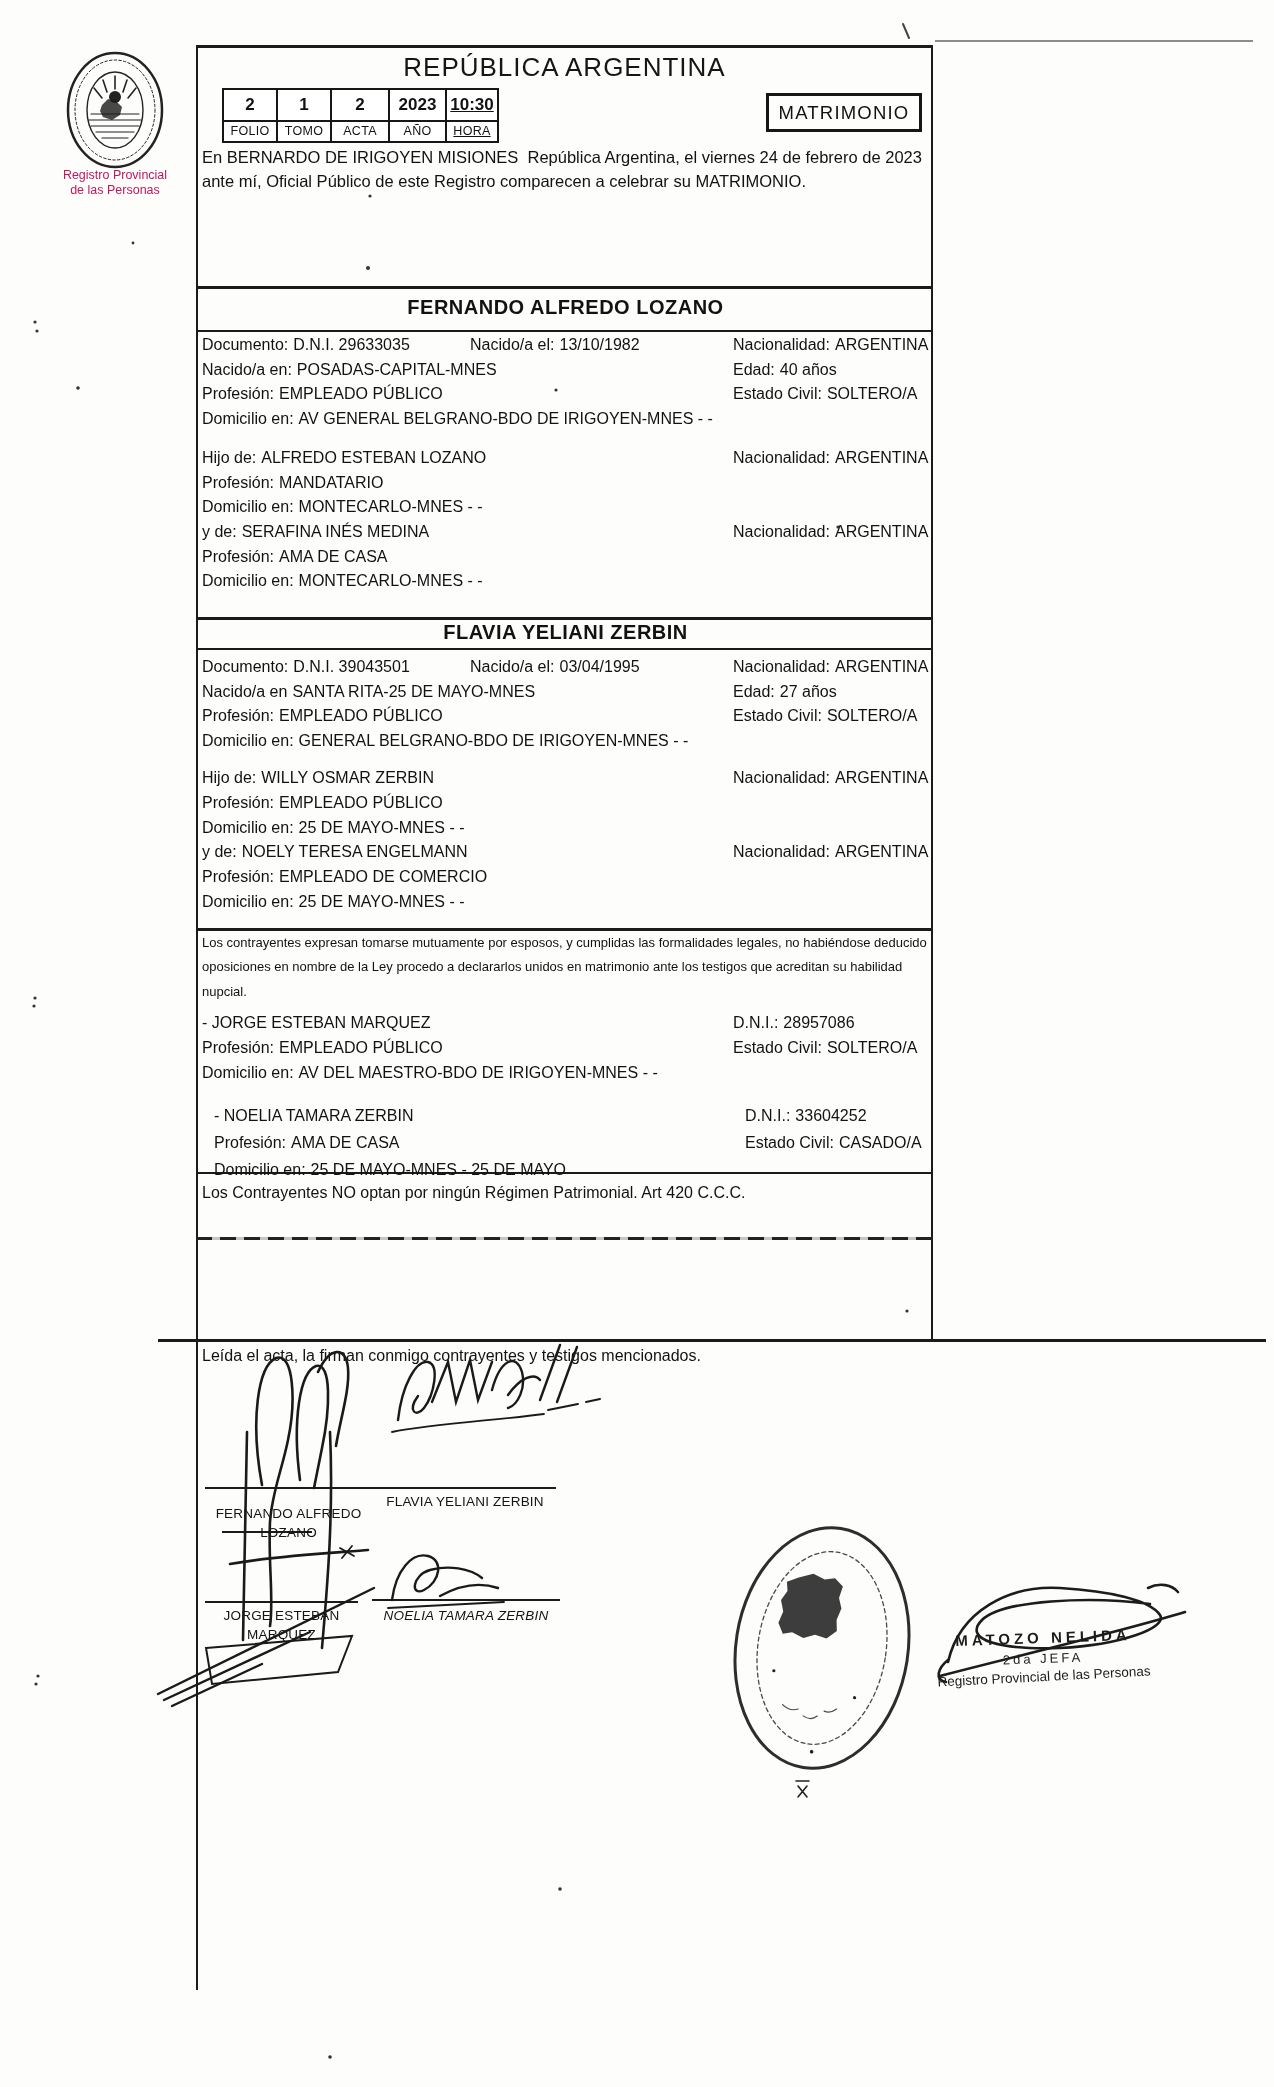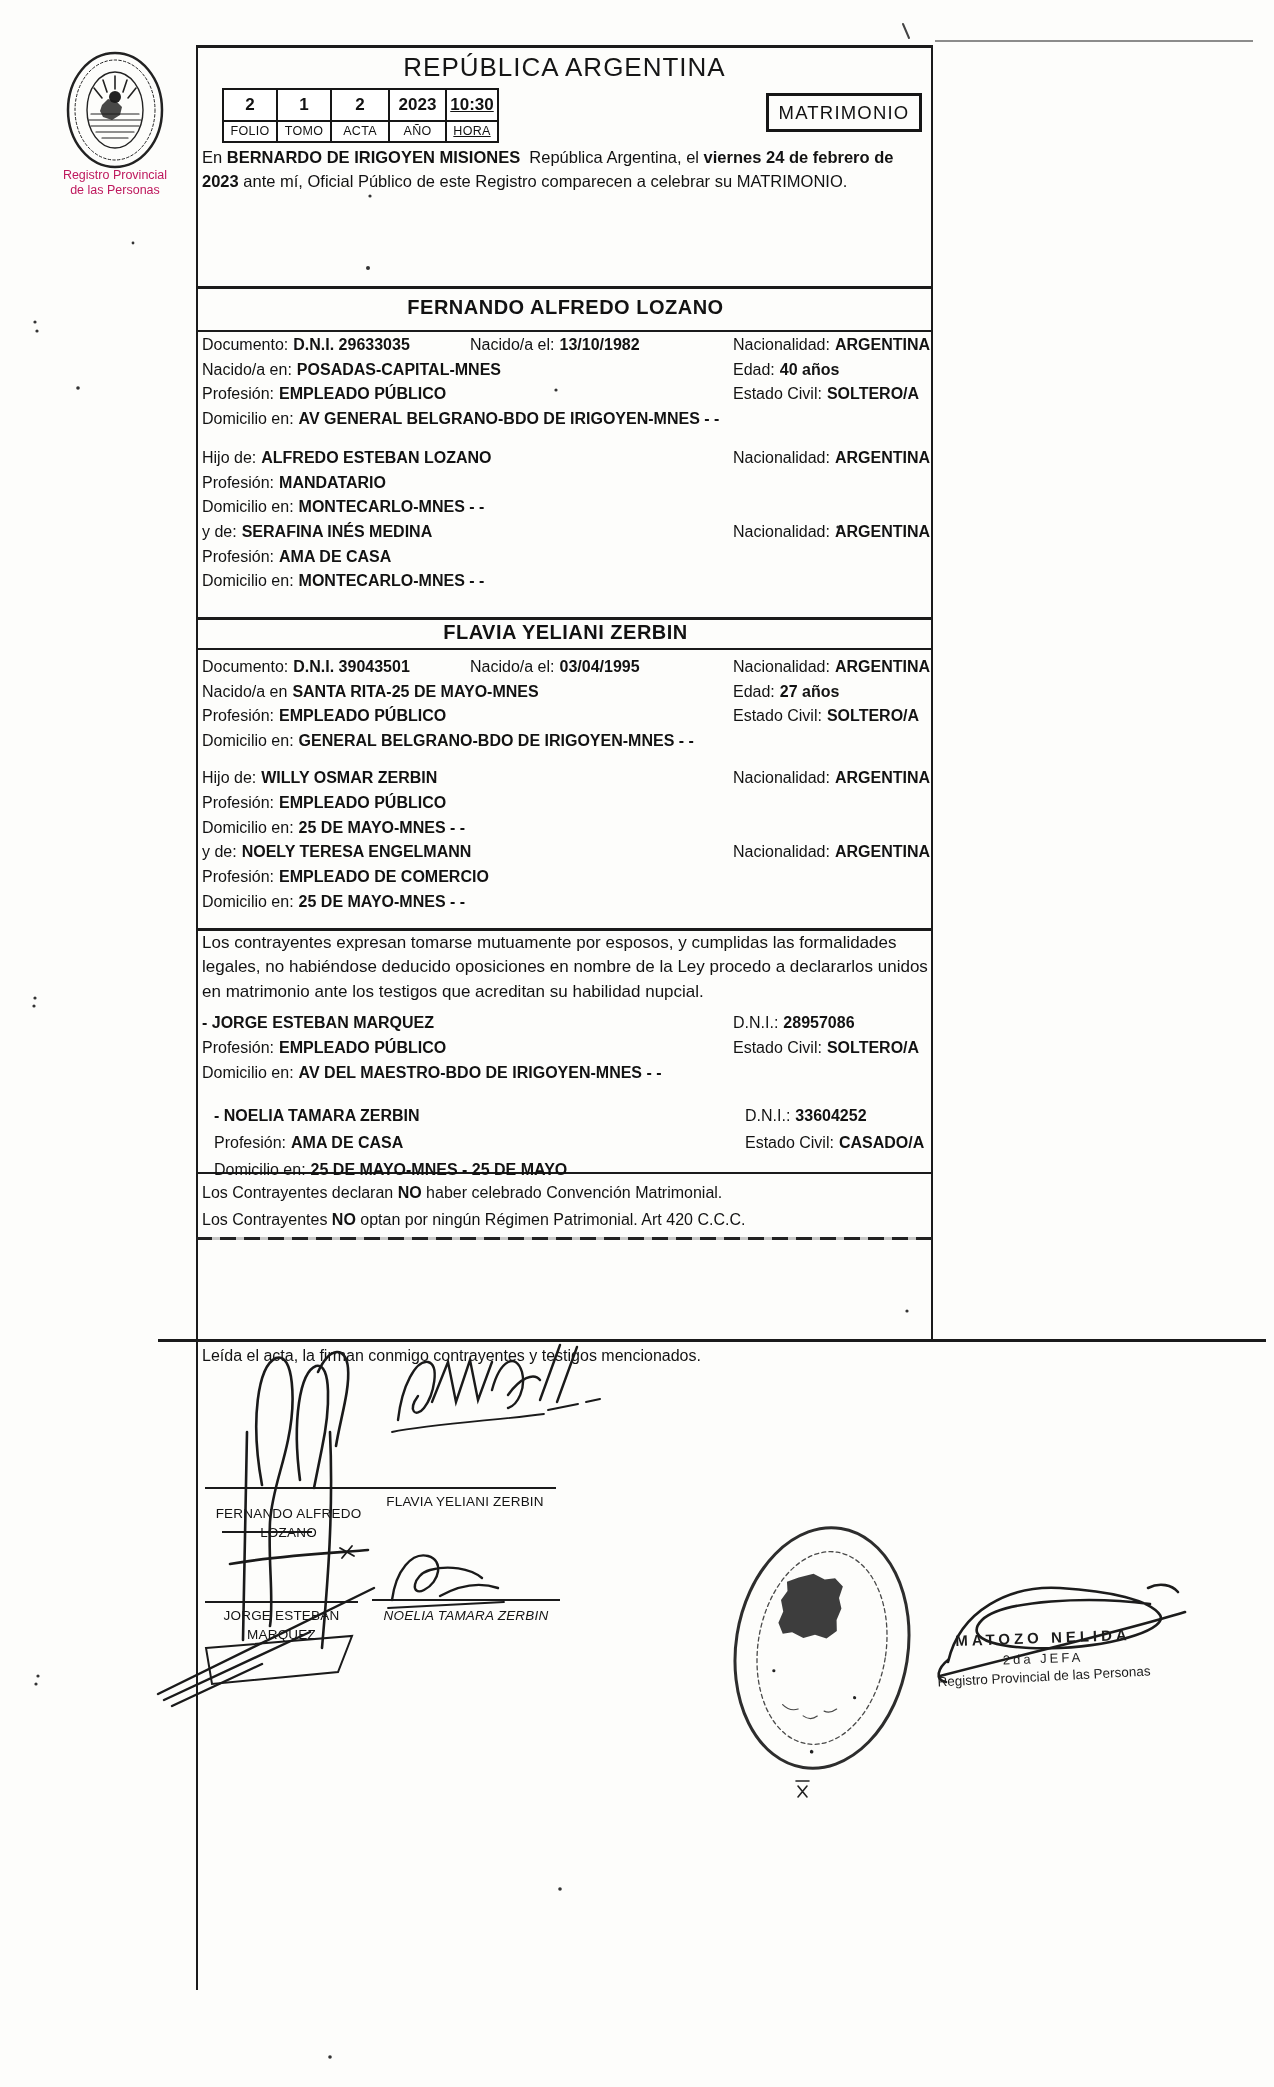--- a/index.html
+++ b/index.html
@@ -20,24 +20,24 @@
   .intro{position:absolute;left:202px;top:146px;width:730px;font-size:16.5px;line-height:23.5px;white-space:pre-wrap;}
   .namebar{position:absolute;left:198px;width:735px;text-align:center;font-weight:700;
            font-size:20px;letter-spacing:.5px;}
   .sec{position:absolute;left:202px;width:737px;font-size:16px;}
   .row{position:relative;white-space:nowrap;}
   .lh25 .row{height:24.7px;line-height:24.7px;}
   .lh25b .row{height:24.8px;line-height:24.8px;}
   .lh25c .row{height:25px;line-height:25px;}
   .lh27 .row{height:27px;line-height:27px;}
   .lbl{font-weight:400;padding-right:5px;}
-  .val{font-weight:700;}
+  .val{font-weight:400;}
   .c2{position:absolute;left:268px;top:0;}
   .c3{position:absolute;left:531px;top:0;}
-  .para{position:absolute;left:202px;top:931px;width:737px;font-size:17px;line-height:24.4px;}
+  .para{position:absolute;left:202px;top:931px;width:737px;font-size:13px;line-height:24.4px;}
   .closing{position:absolute;left:202px;top:1347px;font-size:16px;}
   .sigl{position:absolute;text-align:center;font-size:13.5px;line-height:19px;letter-spacing:.2px;color:#141414;}
   .offname{position:absolute;left:933px;top:1629px;width:220px;text-align:center;font-weight:700;
            font-size:15px;letter-spacing:4px;transform:rotate(-2deg);color:#1c1c1c;}
   .offtitle{position:absolute;left:933px;top:1651px;width:220px;text-align:center;
             font-size:13px;letter-spacing:3px;transform:rotate(-2deg);color:#1c1c1c;}
   .offorg{position:absolute;left:915px;top:1669px;width:258px;text-align:center;
           font-size:13.5px;transform:rotate(-3deg);color:#1c1c1c;}
   .sealcap{position:absolute;left:50px;top:168px;width:130px;text-align:center;
            font-size:12.5px;line-height:15px;color:#be185d;}
@@ -201,21 +201,20 @@
     <div class="row">
       <span class="lbl">Profesión:</span><span class="val">AMA DE CASA</span>
       <span class="c3"><span class="lbl">Estado Civil:</span><span class="val">CASADO/A</span></span>
     </div>
     <div class="row">
       <span class="lbl">Domicilio en:</span><span class="val">25 DE MAYO-MNES - 25 DE MAYO</span>
     </div>
   </div>
 
   <div class="sec lh27" style="top:1179px;">
-    <div class="row"><span>Los Contrayentes declaran </span><span class="val">NO</span><span> haber celebrado Convención Matrimonial.</span></div>
     <div class="row"><span>Los Contrayentes </span><span class="val">NO</span><span> optan por ningún Régimen Patrimonial. Art 420 C.C.C.</span></div>
   </div>
 
   <div class="closing">Leída el acta, la firman conmigo contrayentes y testigos mencionados.</div>
 
   <div class="hline" style="left:205px;top:1487px;width:351px;height:2px;"></div>
   <div class="hline" style="left:222px;top:1531px;width:90px;height:2px;"></div>
   <div class="hline" style="left:205px;top:1601px;width:153px;height:2px;"></div>
   <div class="hline" style="left:372px;top:1599px;width:188px;height:2px;"></div>
 

